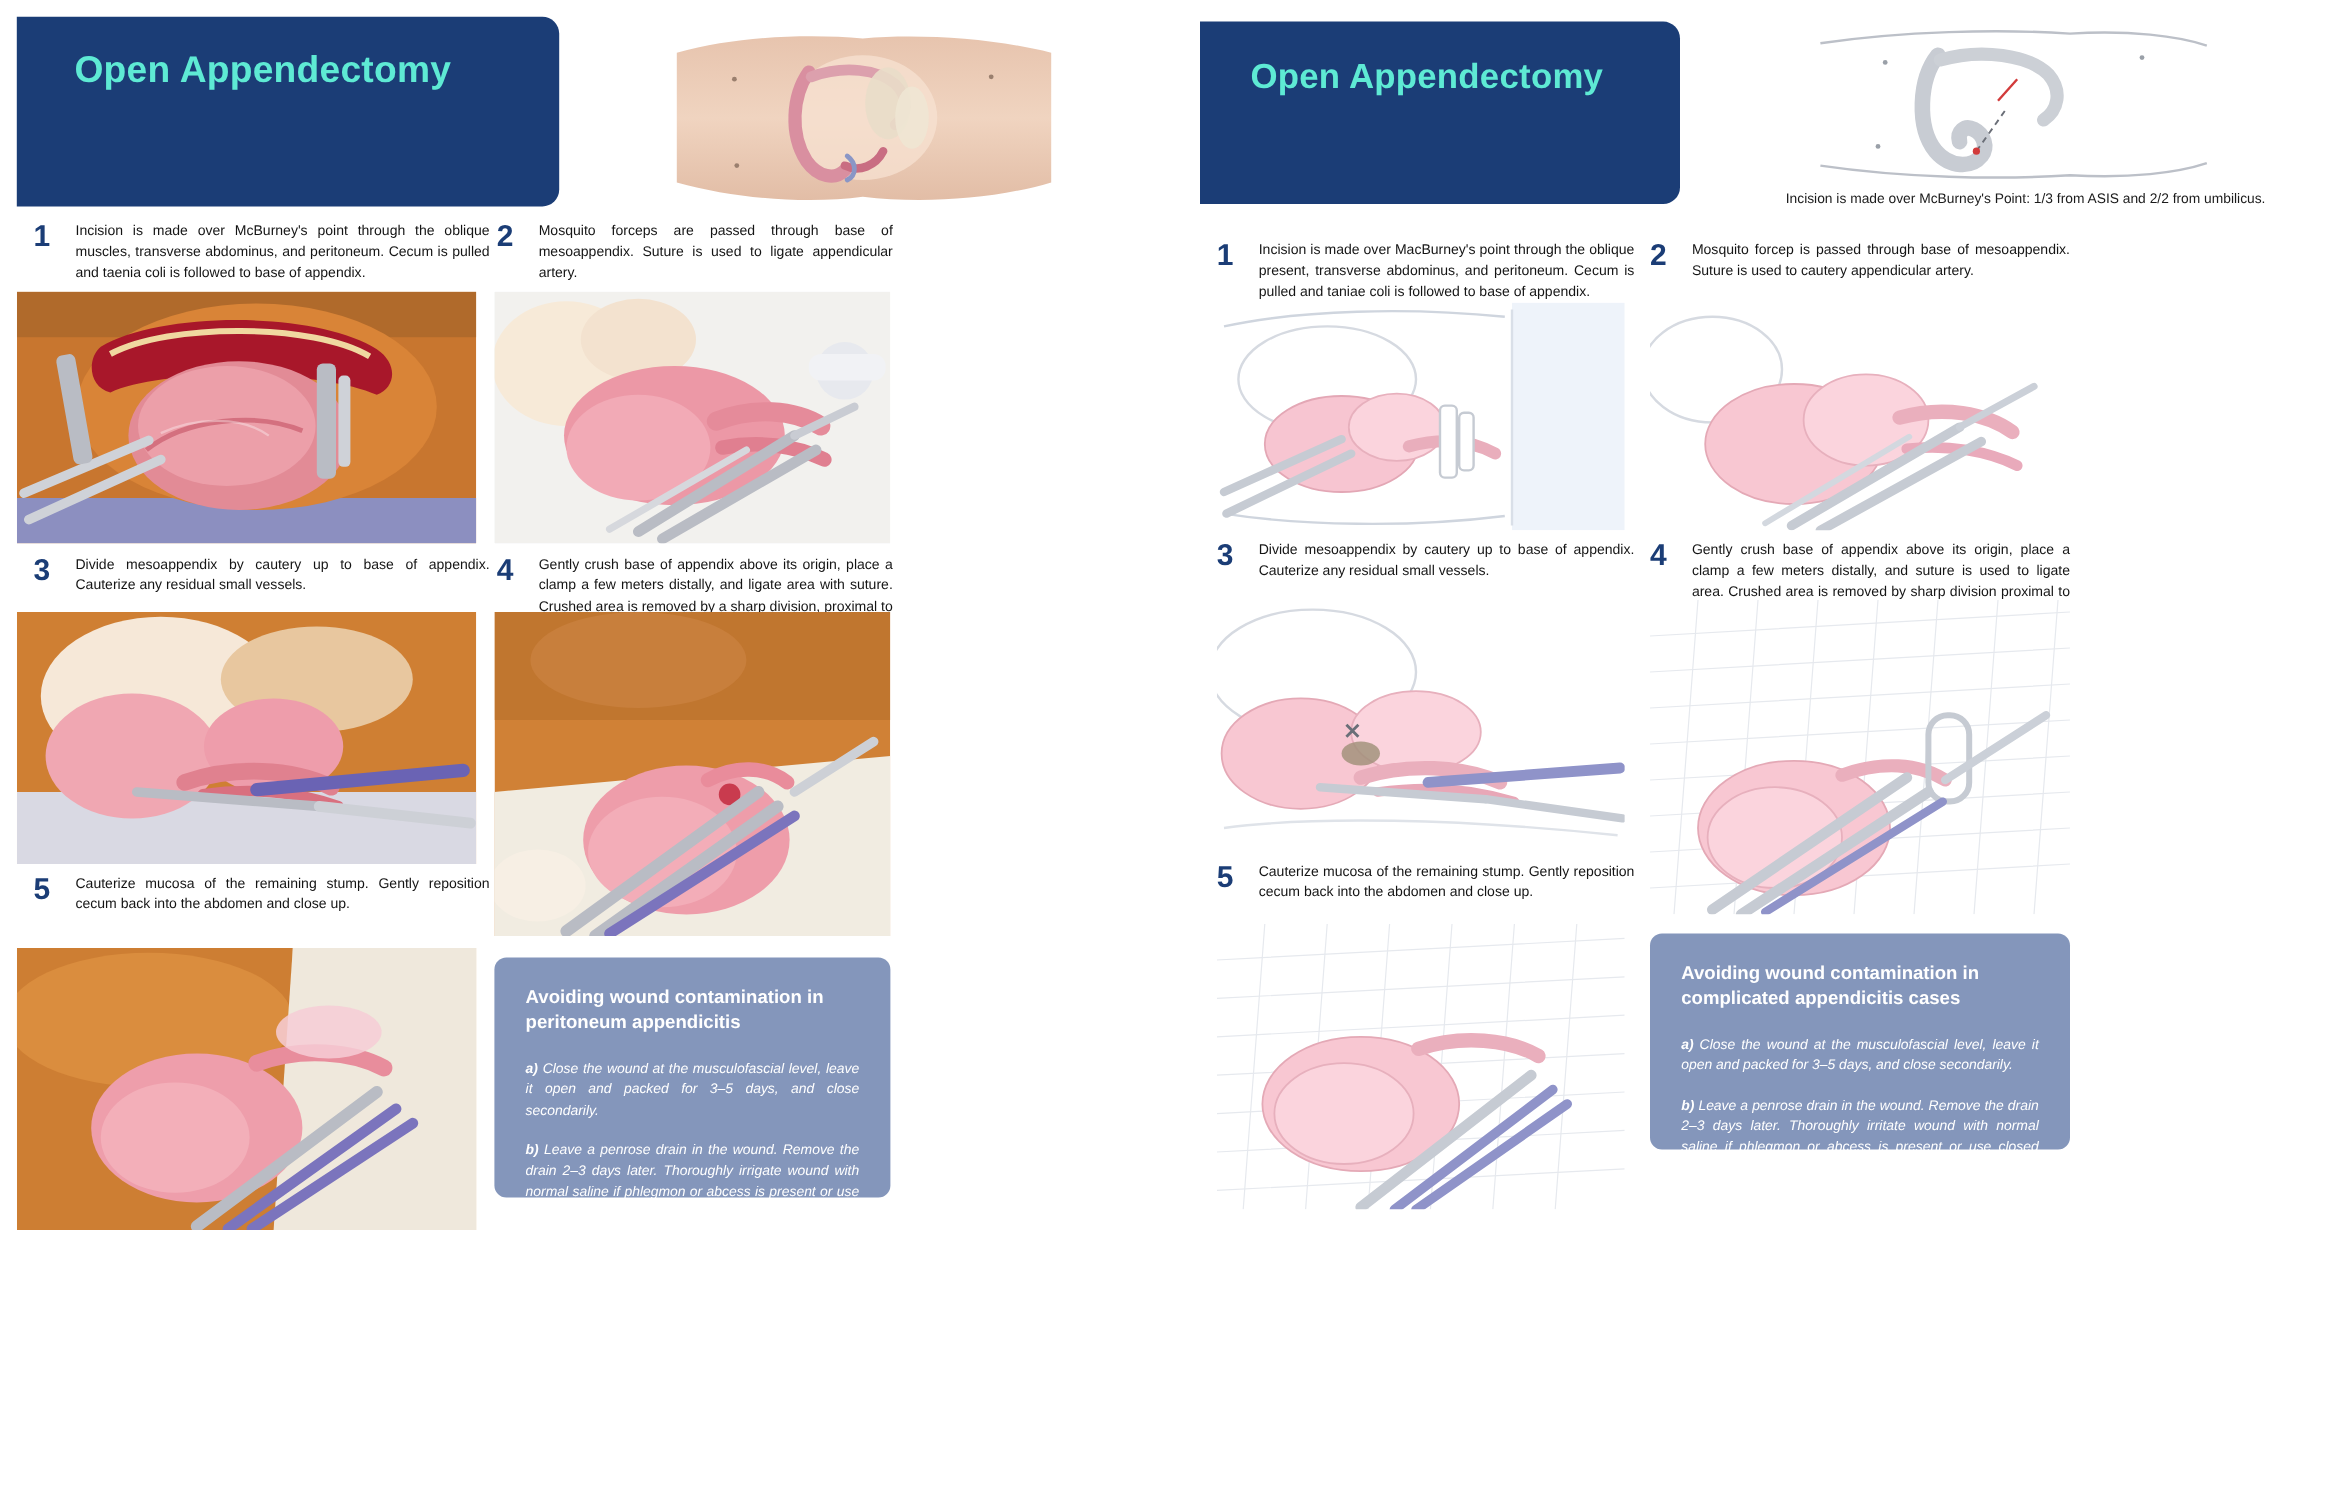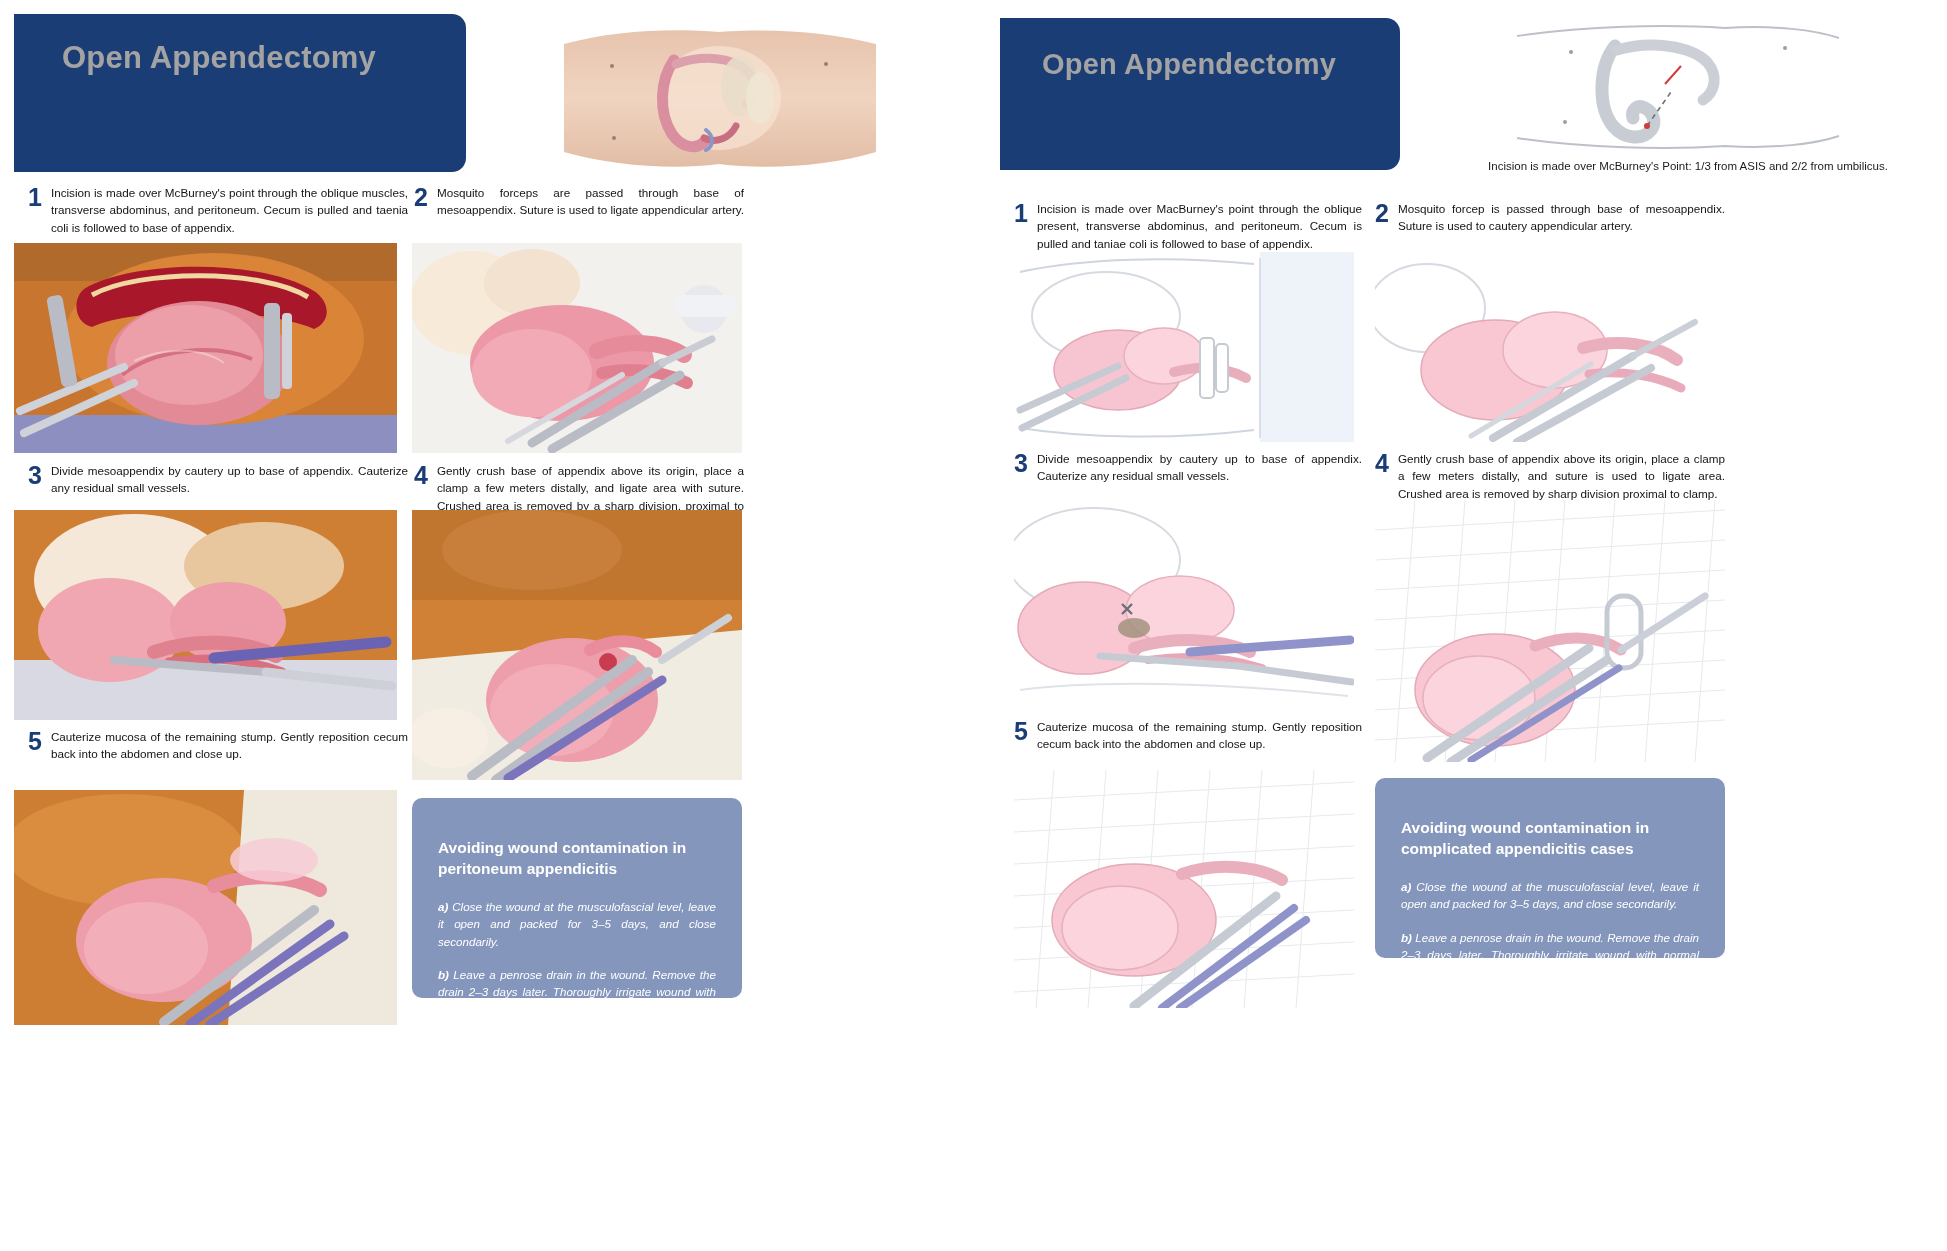--- a/index.html
+++ b/index.html
@@ -38,21 +38,21 @@
     box-sizing: border-box;
     padding: 26px 34px 0 48px;
   }
   .panel-right .header-band {
     width: 400px;
     height: 152px;
     top: 18px;
     padding: 30px 30px 0 42px;
   }
   .header-title {
-    color: #a3a3a3;
+    color: #5eead4;
     font-size: 31px;
     font-weight: bold;
     letter-spacing: 0.2px;
     margin: 0 0 14px 0;
   }
   .panel-right .header-title { font-size: 29px; margin-bottom: 18px; }
   .header-sub {
     color: #e4ebf5;
     font-size: 11.5px;
     line-height: 1.55;
@@ -97,20 +97,21 @@
     font-size: 25px;
     font-weight: bold;
     line-height: 1;
     margin-top: 1px;
   }
   .step-text {
     font-size: 11.7px;
     line-height: 1.48;
     color: #141414;
     text-align: justify;
+    margin-left: 12px;
   }
 
   
   .fig {
     position: absolute;
     overflow: hidden;
     background: #ffffff;
   }
   .fig svg { display: block; width: 100%; height: 100%; }
 
@@ -120,21 +121,21 @@
     background: #8496bb;
     border-radius: 10px;
     box-sizing: border-box;
     padding: 24px 26px;
     color: #ffffff;
   }
   .note-title {
     font-size: 15.5px;
     font-weight: bold;
     line-height: 1.35;
-    margin: 16px 0 18px 0;
+    margin: 0 0 18px 0;
   }
   .note-p {
     font-size: 11.6px;
     line-height: 1.5;
     margin: 0 0 16px 0;
     text-align: justify;
     font-style: italic;
   }
   .note-p:last-child { margin-bottom: 0; }
   .note-p b { font-weight: bold; }

